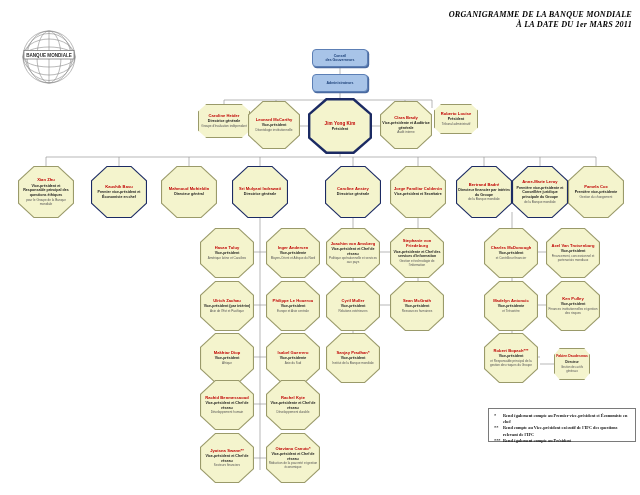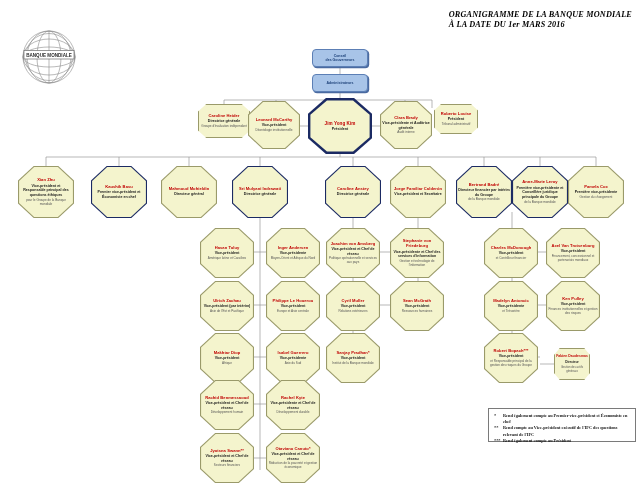--- a/index.html
+++ b/index.html
@@ -8,21 +8,21 @@
     background:#ffffff;
     font-family:"Liberation Sans", sans-serif;
     overflow:hidden;
     position:relative;
   }
   .stage{position:absolute;left:0;top:0;width:640px;height:495px;}
 
   
   .title{
     position:absolute;right:8px;top:10px;
-    text-align:left;
+    text-align:right;
     font-family:"Liberation Serif", serif;
     font-style:italic;font-weight:bold;
     font-size:8.2px;line-height:10px;
     color:#000;
     letter-spacing:.2px;
   }
 
   
   .logo{position:absolute;left:12px;top:26px;width:74px;height:62px;}
   .logo svg{display:block;}
@@ -124,21 +124,21 @@
         <line x1="11" y1="31" x2="63" y2="31"></line>
         <line x1="37" y1="5" x2="37" y2="57"></line>
       </g>
       <rect x="12" y="24.5" width="50" height="8.5" fill="#ffffff" stroke="#6d6d6d" stroke-width="0.7"></rect>
       <text x="37" y="30.6" text-anchor="middle" font-family="Liberation Sans, sans-serif" font-size="4.6" font-weight="bold" fill="#2b2b2b">BANQUE MONDIALE</text>
     </svg>
   </div>
 
   <div class="title">
     <div>ORGANIGRAMME DE LA BANQUE MONDIALE</div>
-    <div>À LA DATE DU 1er MARS 2016</div>
+    <div>À LA DATE DU 1er MARS 2011</div>
   </div>
 
   <svg class="wires" aria-hidden="true">
     <g stroke="#9a9a9a" stroke-width="0.7" fill="none">
 
       <line x1="340" y1="67" x2="340" y2="74"></line>
 
       <line x1="340" y1="92" x2="340" y2="100"></line>
 
       <line x1="224" y1="100" x2="432" y2="100"></line>

